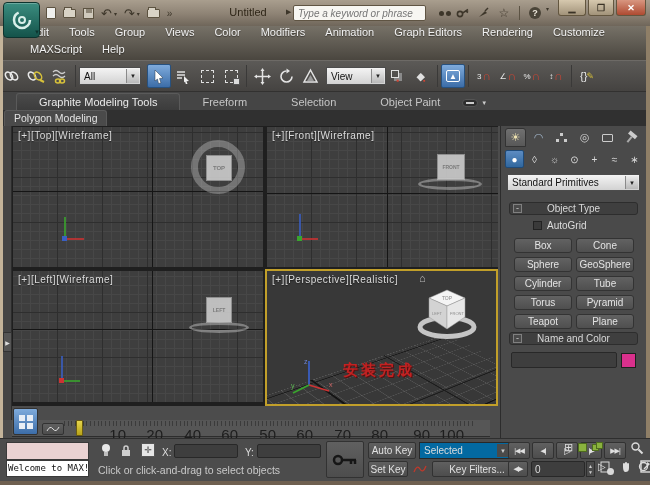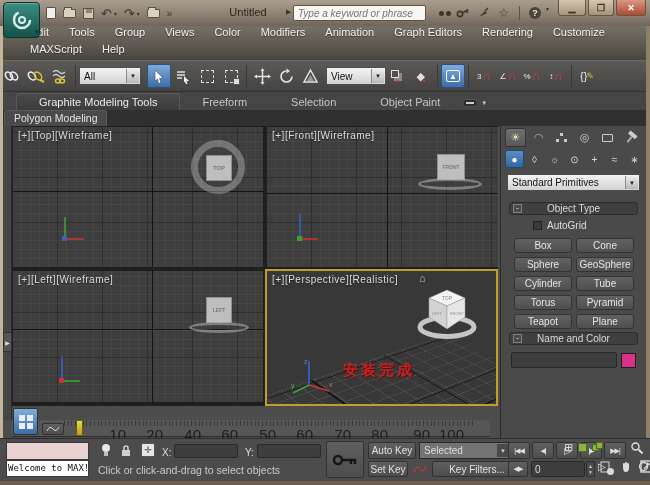--- a/index.html
+++ b/index.html
@@ -78,21 +78,21 @@
   .thandle{position:absolute;left:28px;top:0;width:120px;height:11px;background:linear-gradient(#565656,#484848);border:1px solid #303030;display:flex;align-items:center;justify-content:space-between;color:#e8e8e8;font-size:9px}
   .tarr{width:11px;text-align:center;color:#ddd;font-size:7px;background:#4e4e4e;height:100%;display:flex;align-items:center;justify-content:center}
   .ruler{left:12px;top:420px;width:478px;height:17px;background:#565656;border-bottom:1px solid #2d2d2d}
   .ticks{position:absolute;left:52px;top:1px;width:410px;height:5px;background:repeating-linear-gradient(90deg,#3b3b3b 0 1px,transparent 1px 3.74px)}
   .rlabel{position:absolute;top:6px;width:22px;text-align:right;font-size:15px;color:#1d1d1d}
   .ymark{left:76px;top:420px;width:7px;height:16px;background:linear-gradient(#e6d54d,#b7a218);border:1px solid #6b5c10;border-radius:1px;z-index:3}
   
   .bottom{left:0;top:438px;width:650px;height:43px;background:#4c4c4c;border-top:1px solid #2e2e2e}
   .sbtn{background:linear-gradient(#606060,#4d4d4d);border:1px solid #323232;border-radius:2px;color:#e0e0e0;display:flex;align-items:center;justify-content:center;font-size:10px}
   .pb{width:22px;height:17px;font-size:7px;letter-spacing:-1px}
-  .ddd{background:#737373;border:1px solid #282828;color:#ddd;font-size:10px;display:flex;align-items:center;padding:0 4px;position:relative}
+  .ddd{background:#0369a1;border:1px solid #282828;color:#ddd;font-size:10px;display:flex;align-items:center;padding:0 4px;position:relative}
   .ddd .arr{position:absolute;right:1px;top:1px;bottom:1px;width:12px;background:#4a4a4a;display:flex;align-items:center;justify-content:center;font-size:6px;color:#ccc}
   .gcube{width:9px;height:9px;background:#8ab23e;border:1px solid #4e6b1e}
   .mono{font-family:"DejaVu Sans Mono",monospace}
   .borderL{left:0;top:26px;width:3px;height:454px;background:#c4b49a}
   .borderR{left:646px;top:26px;width:4px;height:454px;background:#8f7f67}
   .borderB{left:0;top:480px;width:650px;height:5px;background:#6f6050}
   .lstrip{left:3px;top:126px;width:9px;height:294px;background:#454545;border-right:1px solid #2c2c2c}
   svg{display:block}
 </style>
 </head>

